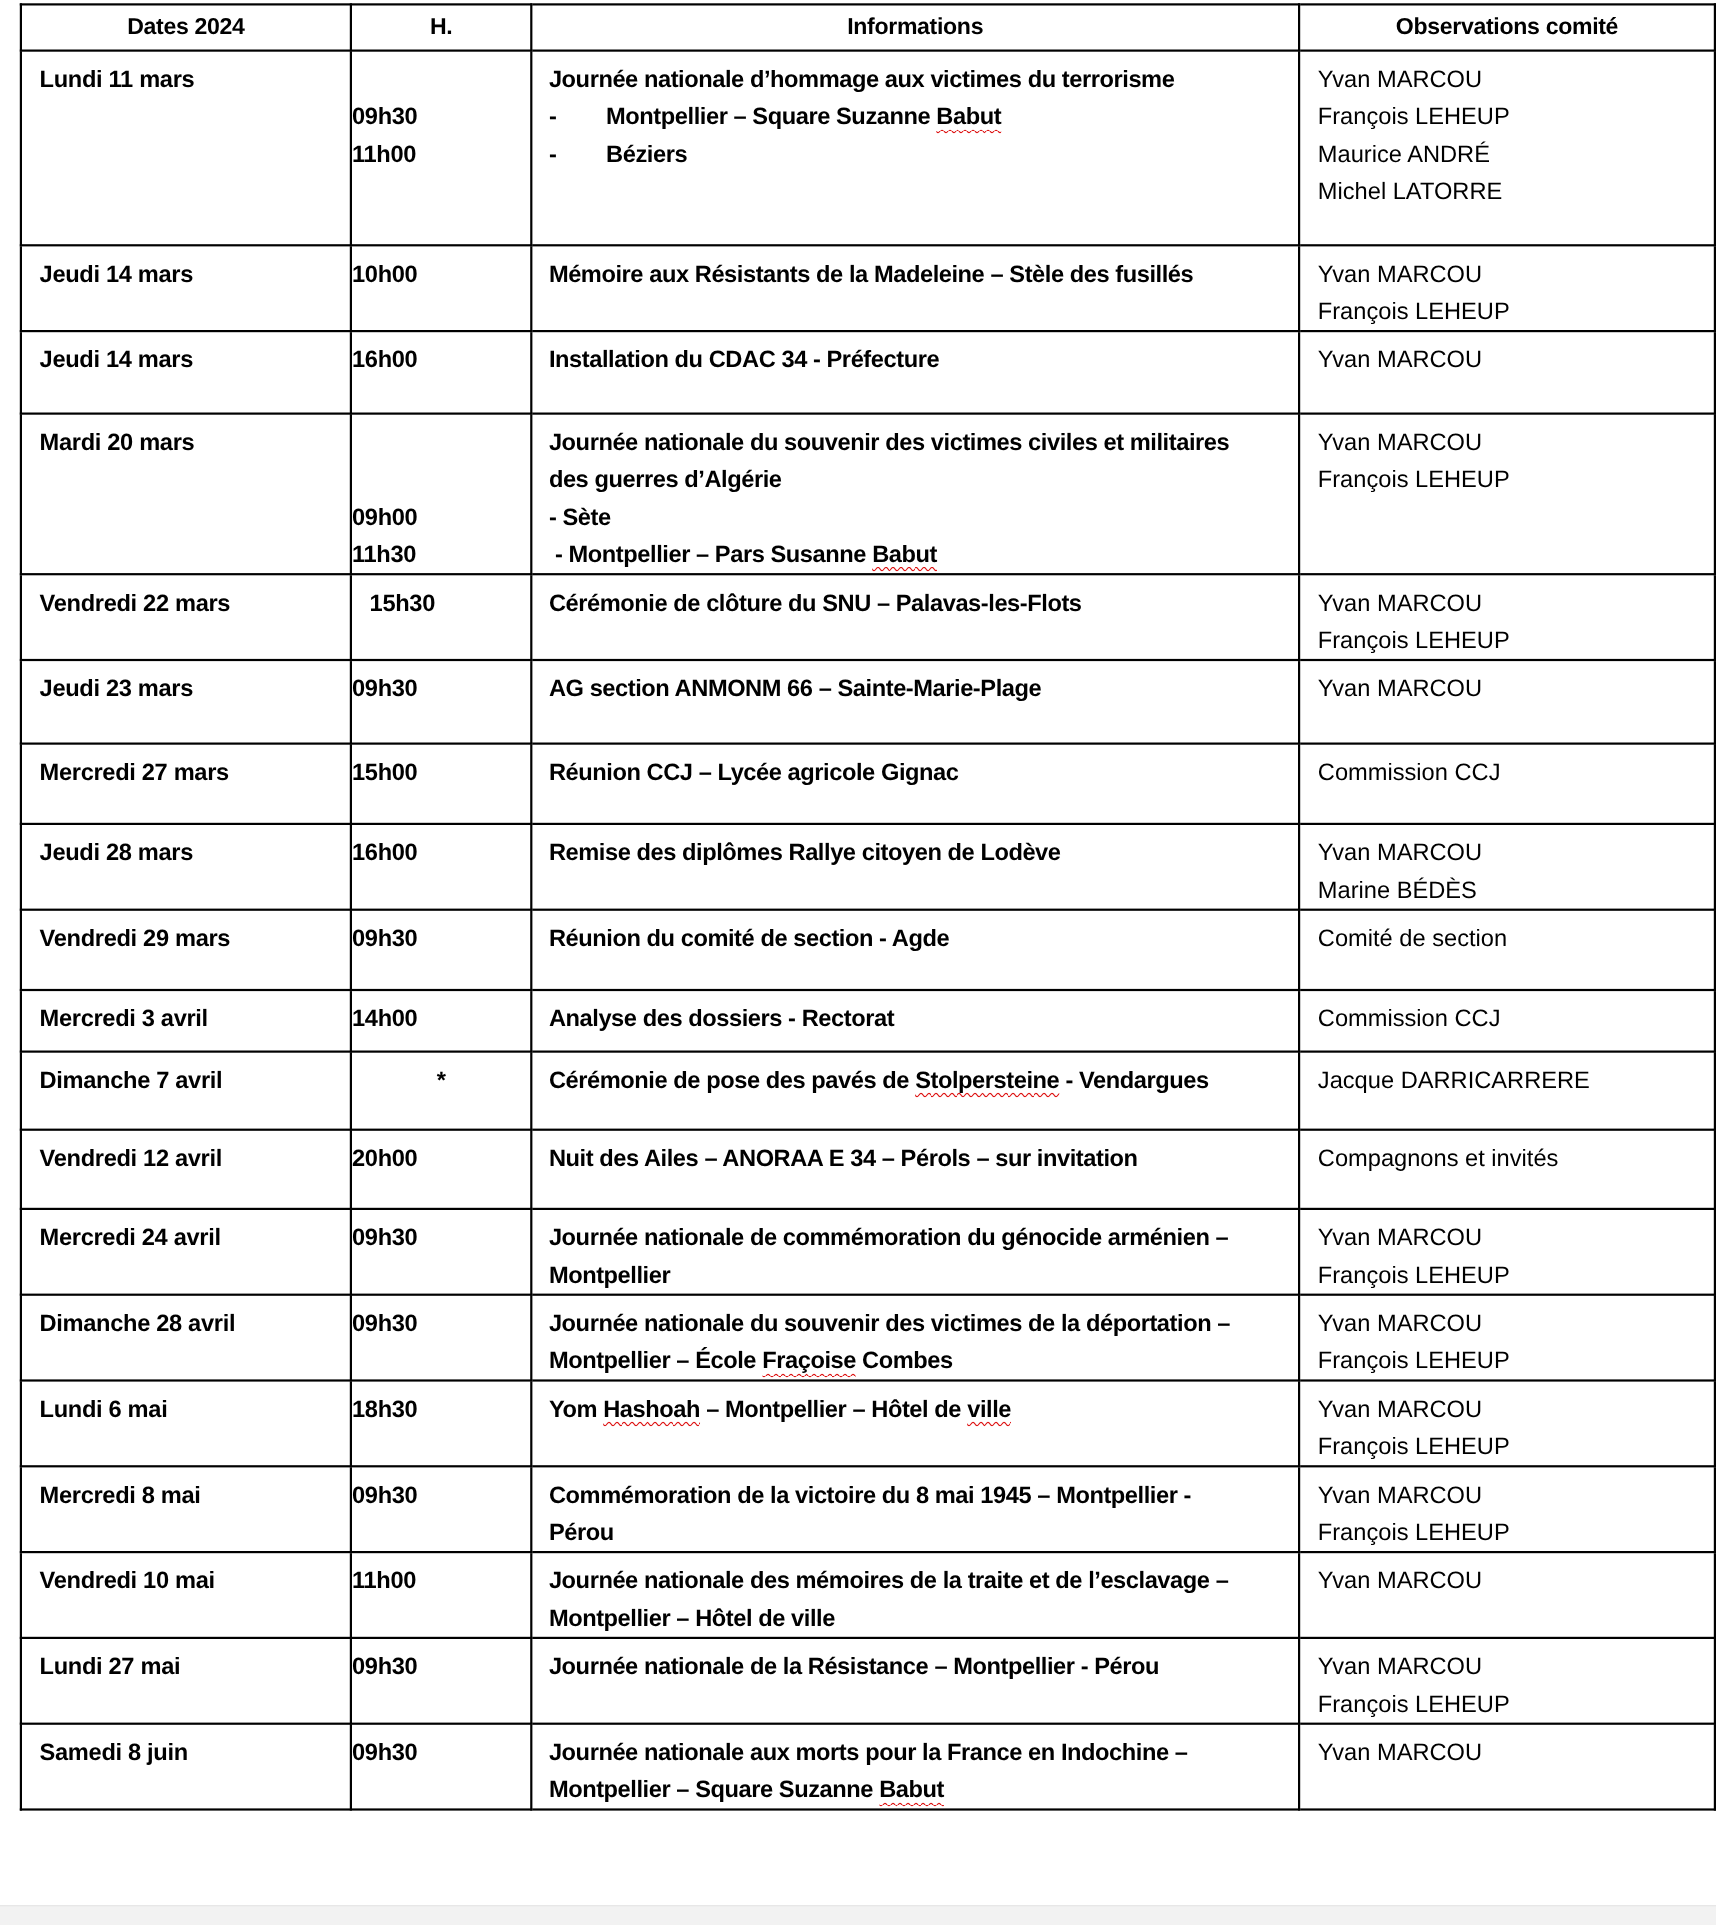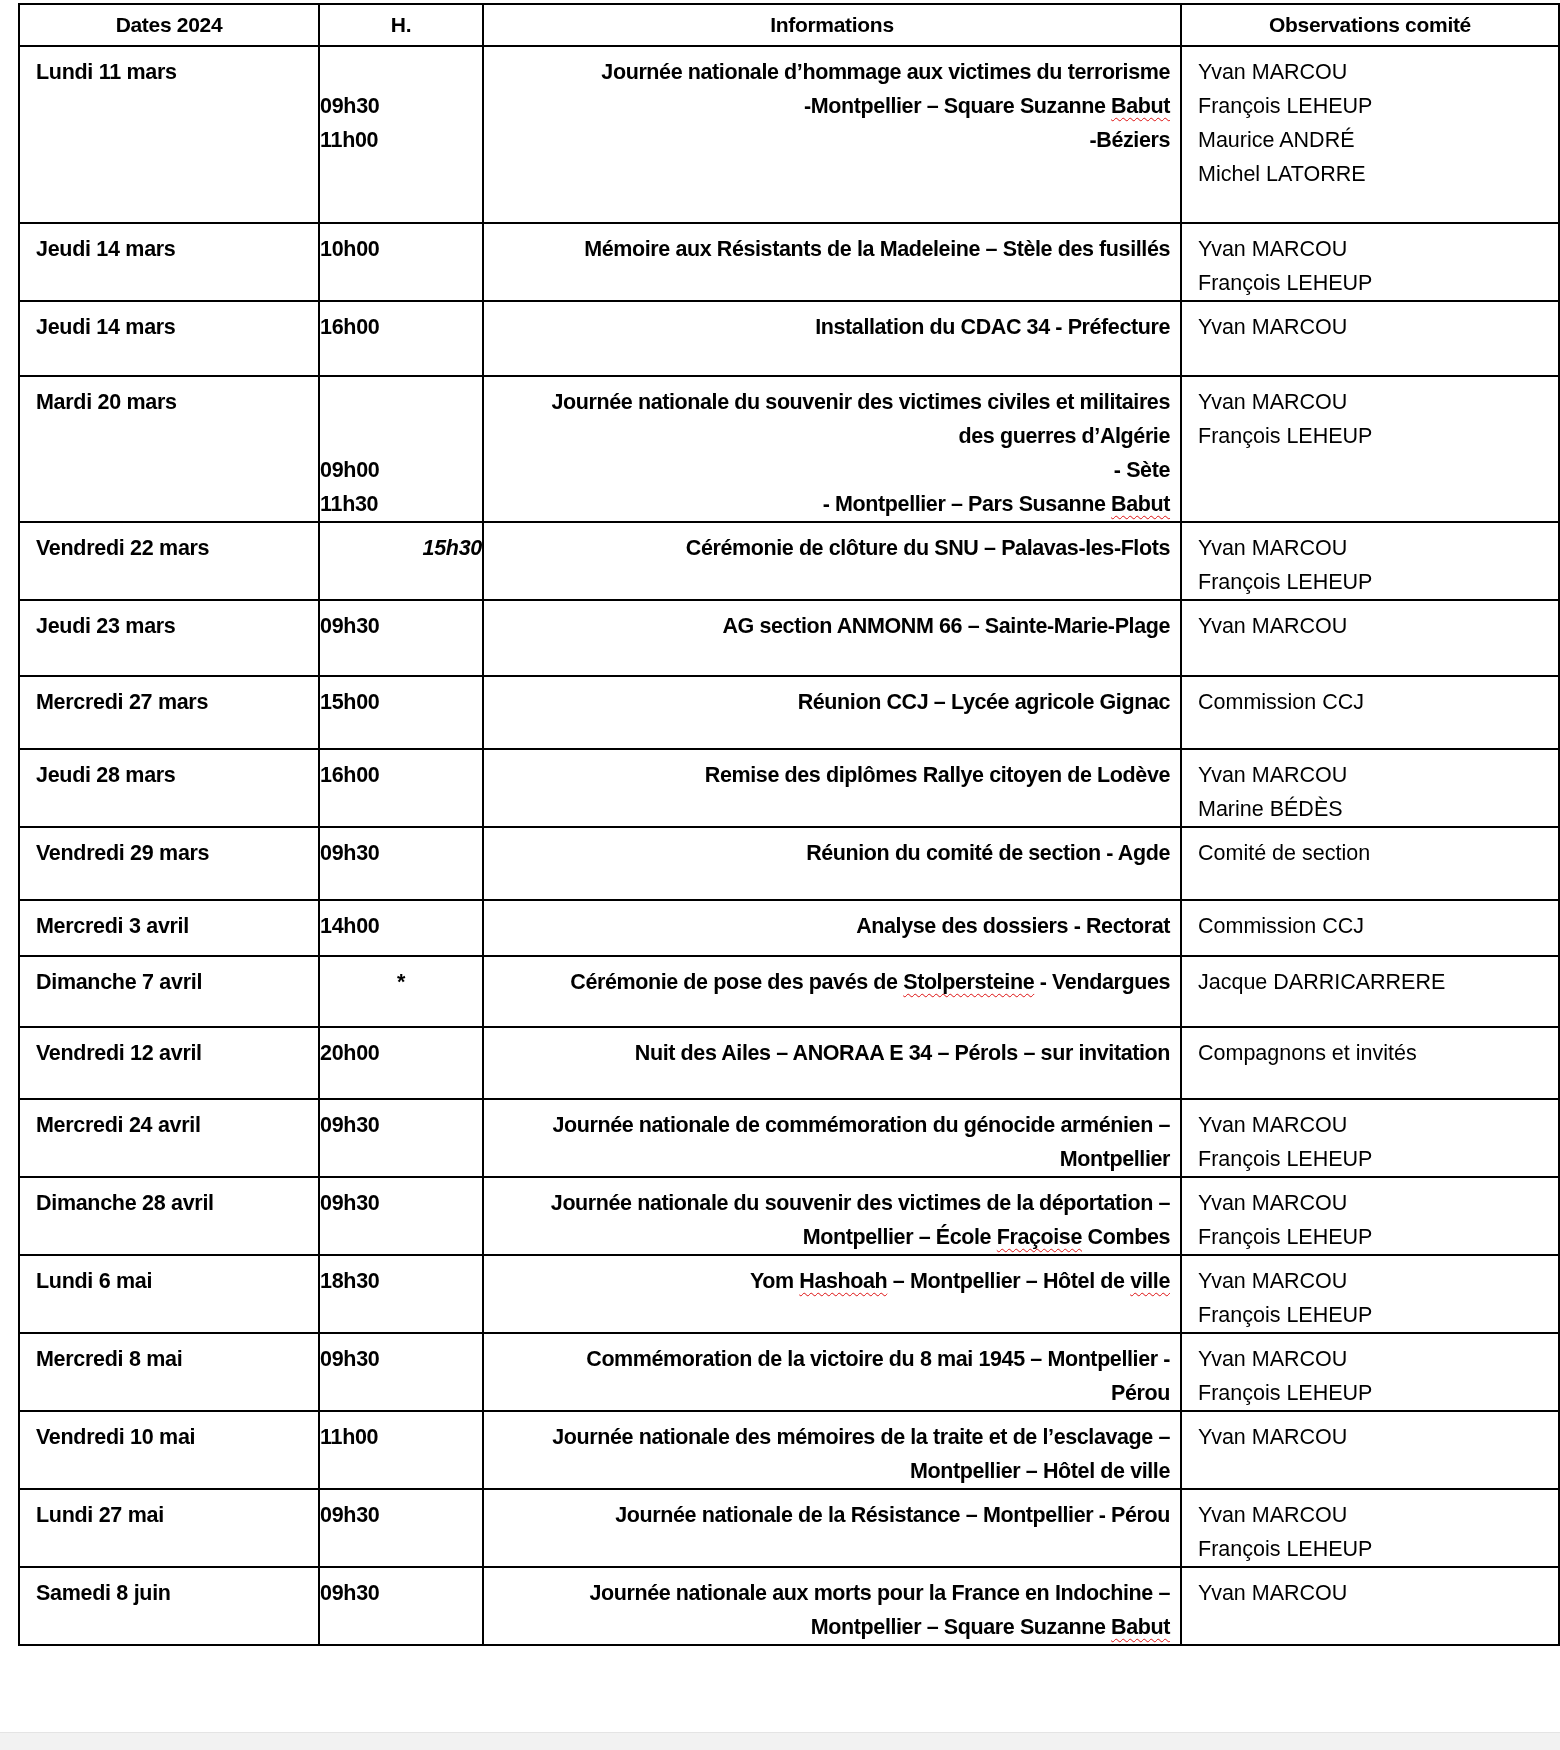--- a/index.html
+++ b/index.html
@@ -6,23 +6,23 @@
   body { width:1560px; height:1750px; position:relative; overflow:hidden;
          font-family:"Liberation Sans", sans-serif; color:#000; }
   .page { position:absolute; left:13px; top:0; width:1560px; height:1732px; overflow:hidden; background:#fff; }
   table { position:absolute; left:5px; top:3px; border-collapse:collapse; table-layout:fixed; width:1540px; }
   col.c1 { width:300px; } col.c2 { width:164px; } col.c3 { width:698px; } col.c4 { width:378px; }
   th, td { border:2.5px solid #000; vertical-align:top; padding:0; }
   th { font-weight:bold; font-size:21px; text-align:center; height:40px; vertical-align:middle; letter-spacing:-0.3px; }
   td { font-size:21.5px; line-height:34px; }
   td.date { font-weight:bold; padding:8px 0 0 16px; letter-spacing:-0.3px; }
   td.hour { font-weight:bold; padding:8px 0 0 0; text-align:left; padding-right:43px; letter-spacing:-0.3px; }
-  td.hour.left { text-align:right; padding-left:16px; padding-right:0;font-style:italic; }
+  td.hour.left { text-align:left; padding-left:16px; padding-right:11px; }
   td.hour.center { text-align:center; padding-right:0; }
-  td.info { font-weight:bold; padding:8px 10px 0 15px; letter-spacing:-0.4px;text-align:right; }
+  td.info { font-weight:bold; padding:8px 10px 0 15px; letter-spacing:-0.4px; }
   td.obs { padding:8px 0 0 16px; }
   .line { display:block; white-space:nowrap; }
   .bullet { display:inline-block; width:52px; }
   .sq { text-decoration: underline wavy #d11; text-decoration-thickness:1px; text-underline-offset:4px; }
   .bottom-bar { position:absolute; left:0; top:1732px; width:1560px; height:18px; background:#f2f2f2; border-top:1px solid #e4e4e4; }
 </style>
 </head>
 <body>
 
 <div class="page">

